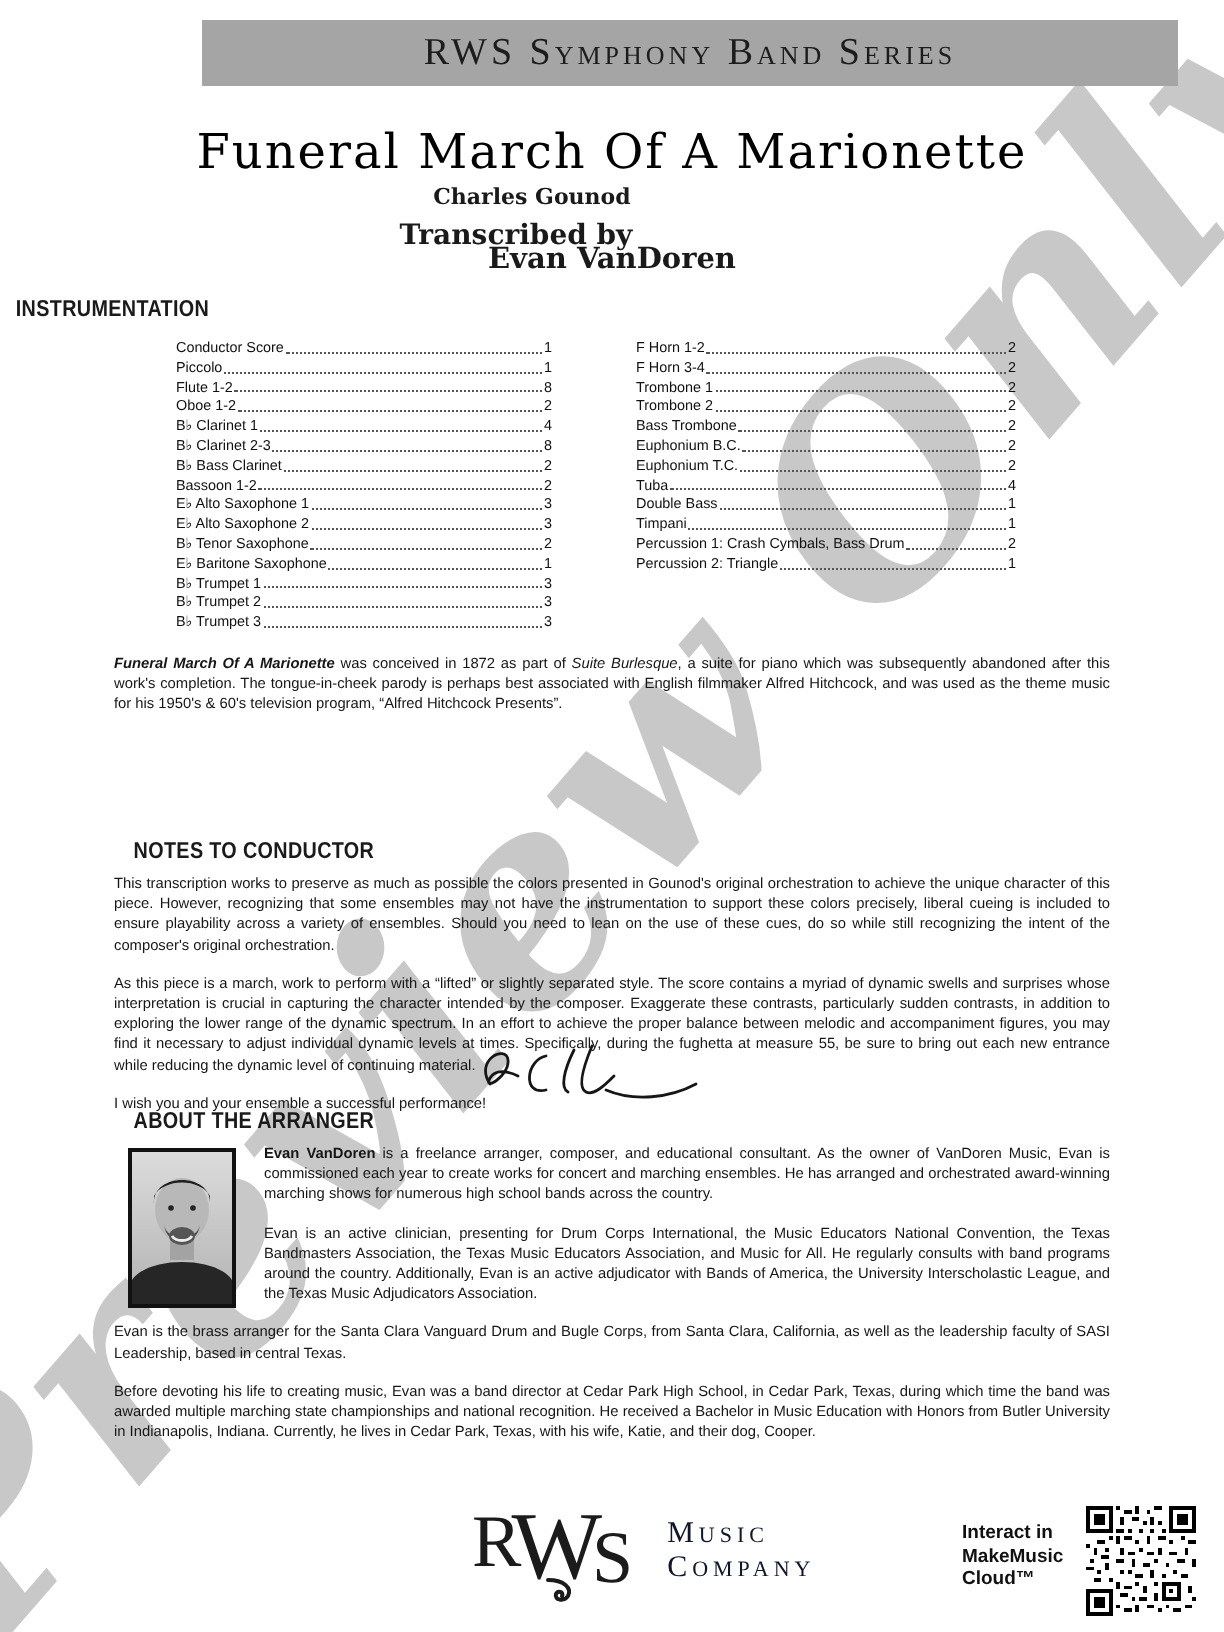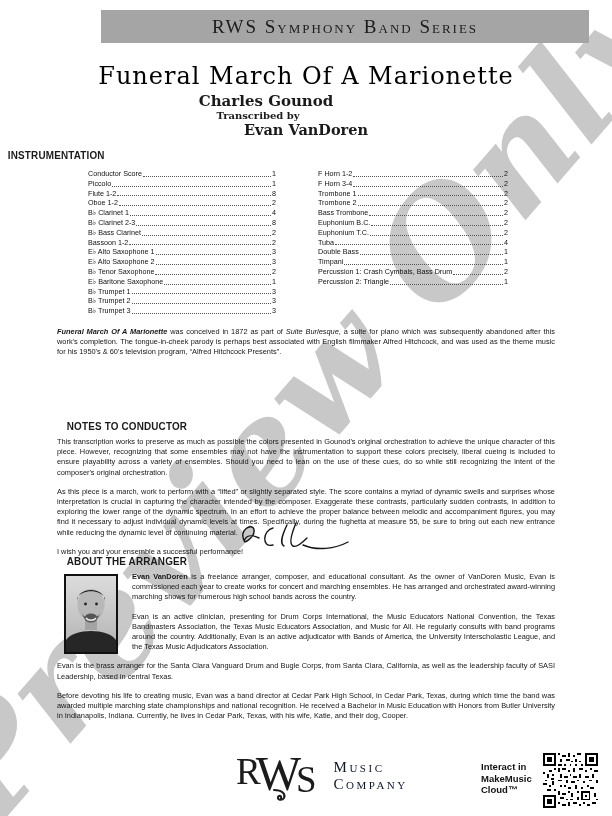--- a/index.html
+++ b/index.html
@@ -26,25 +26,25 @@
     font-family:"Liberation Serif", serif; font-variant:small-caps;
     font-size:19px; letter-spacing:2px; color:#1c1c1c;
   }
   
   .title{
     position:absolute; left:0; top:62px; width:612px; text-align:center;
     font-family:"DejaVu Serif", serif; font-size:24px; letter-spacing:1px; color:#000;
   }
   .composer{
     position:absolute; left:0; top:92px; width:532px; text-align:center;
-    font-family:"DejaVu Serif", serif; font-weight:bold; font-size:15px;
+    font-family:"DejaVu Serif", serif; font-weight:bold; font-size:11px;
   }
   .transcribed{
     position:absolute; left:0; top:110px; width:516px; text-align:center;
-    font-family:"DejaVu Serif", serif; font-weight:bold; font-size:10px;
+    font-family:"DejaVu Serif", serif; font-weight:bold; font-size:14px;
   }
   .arranger{
     position:absolute; left:0; top:121px; width:612px; text-align:center;
     font-family:"DejaVu Serif", serif; font-weight:bold; font-size:14.5px;
   }
   
   .h2{ font-size:11.5px; font-weight:bold; margin:0 0 5px 0; }
   .h2 span{ display:inline-block; transform:scaleX(.86); letter-spacing:.2px; }
   .h2-abs{ position:absolute; left:0; width:612px; }
   

